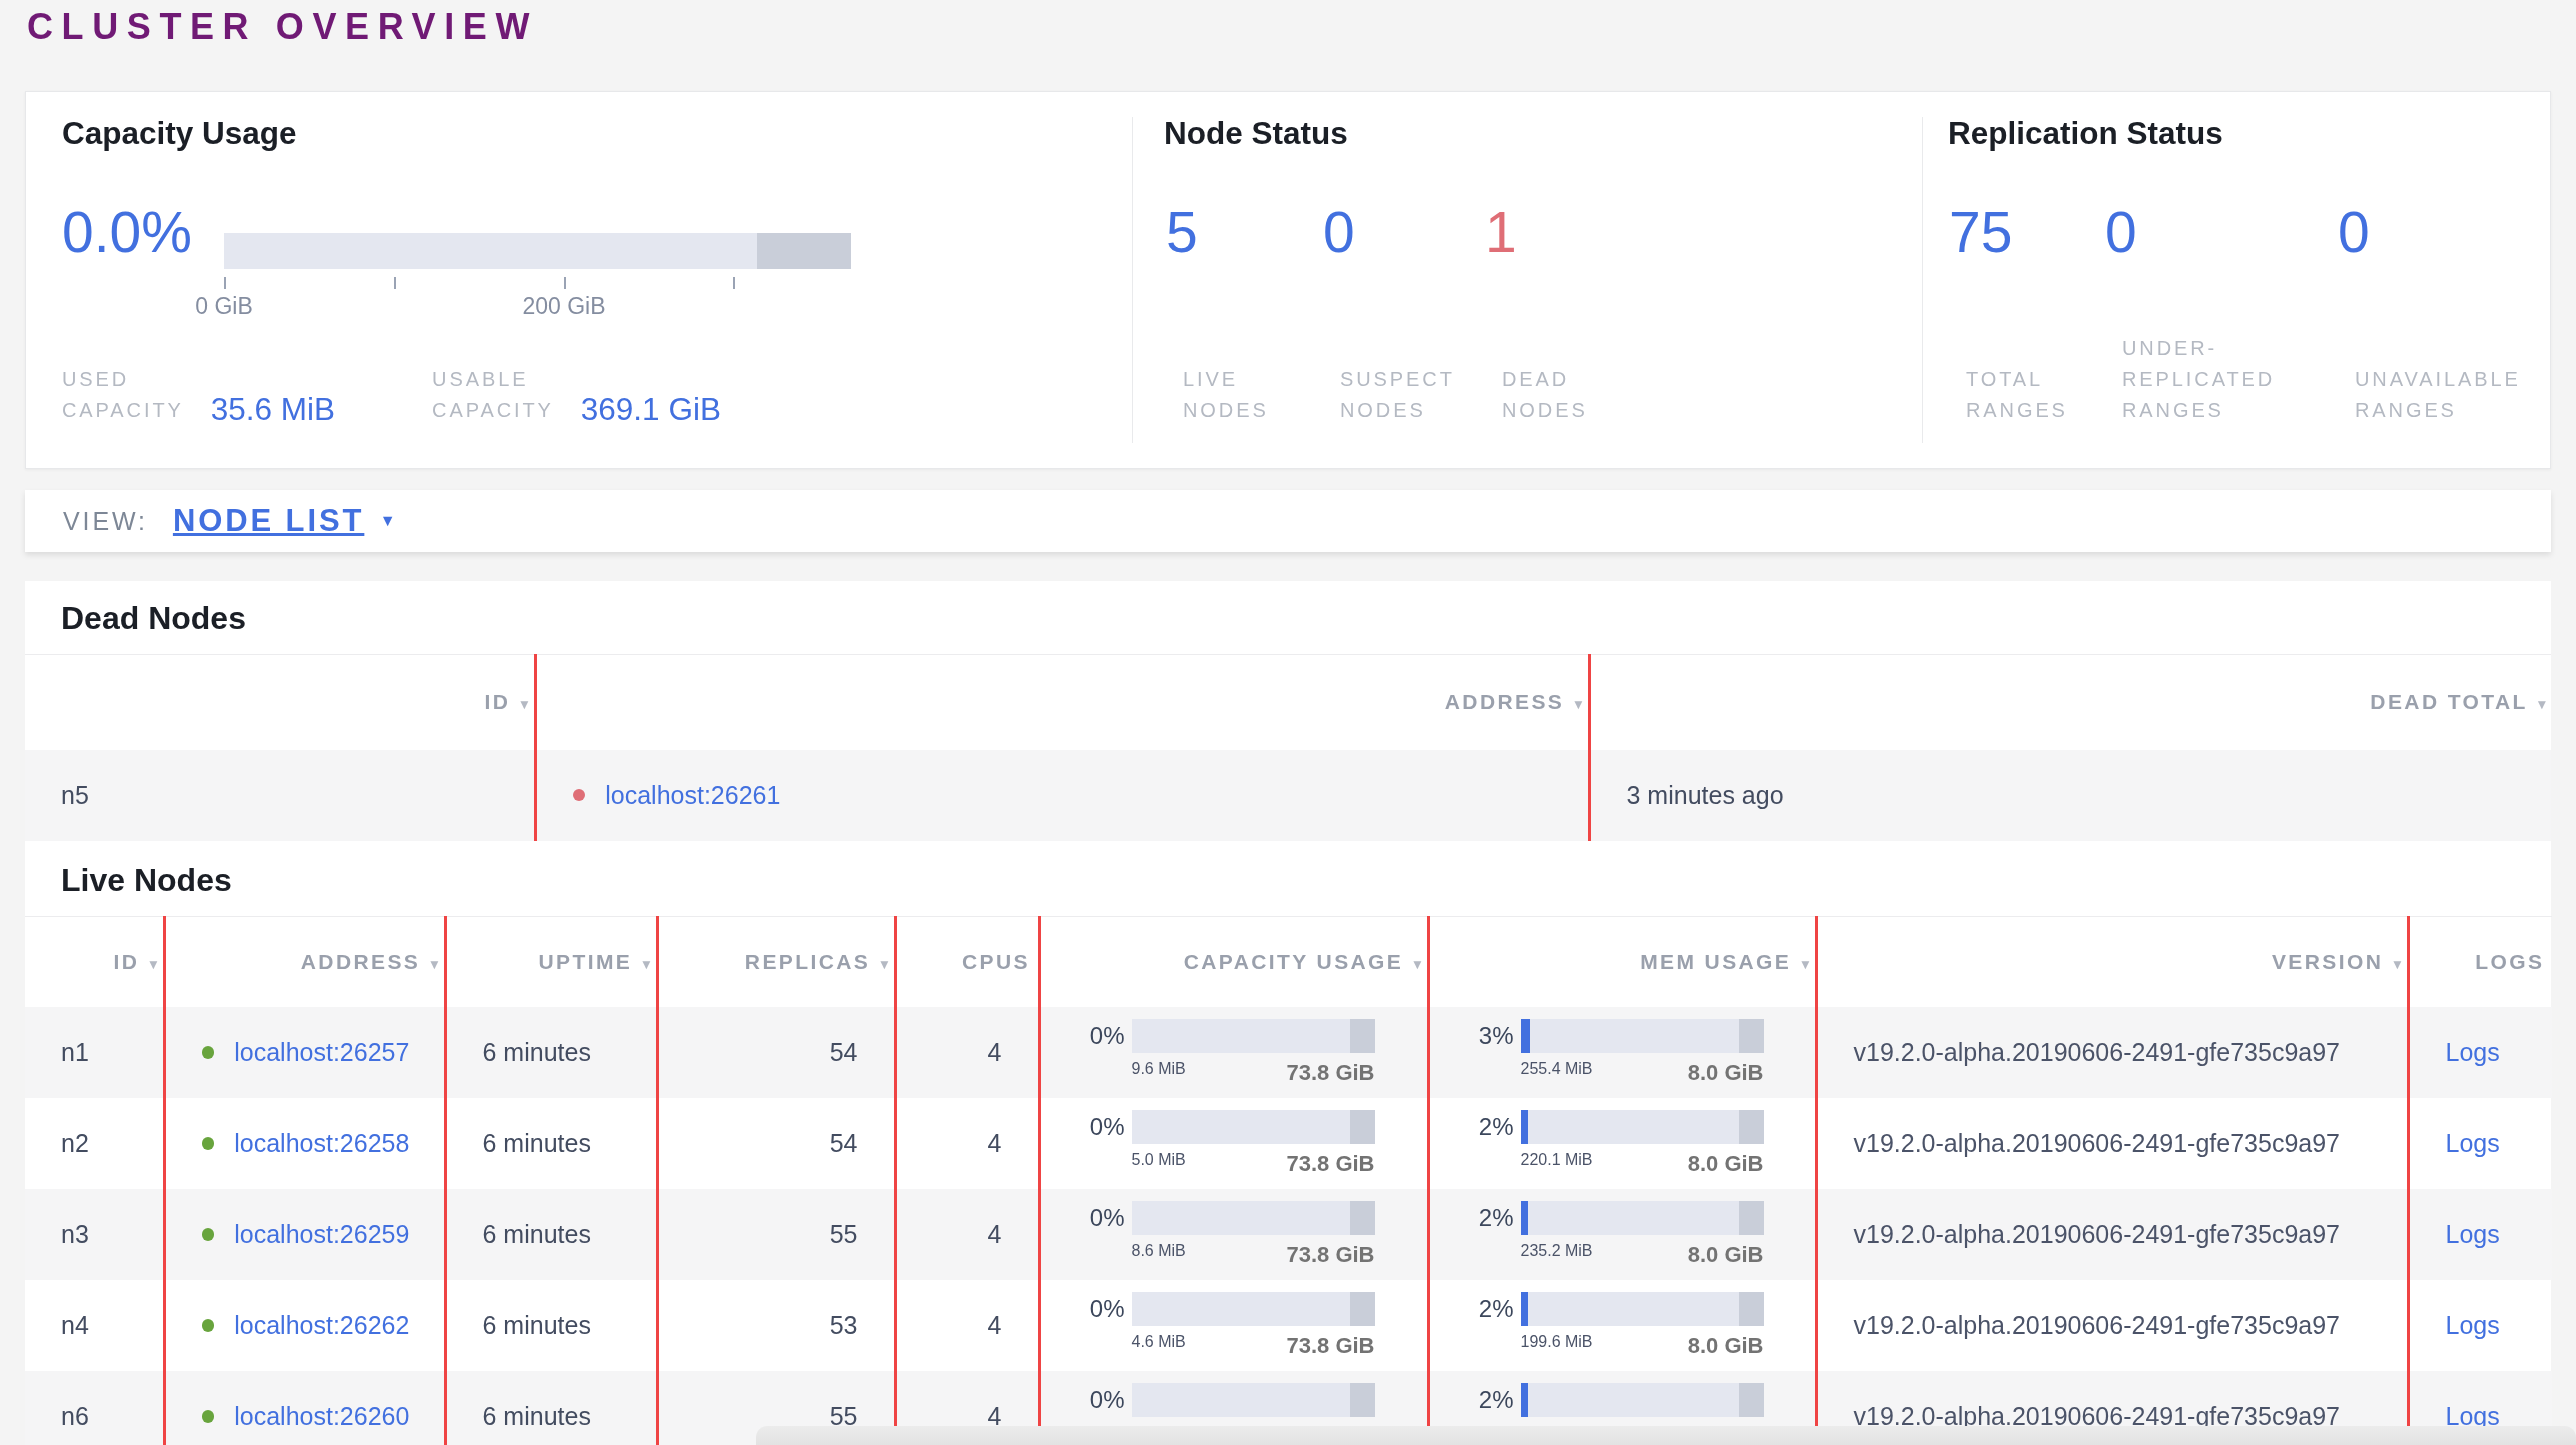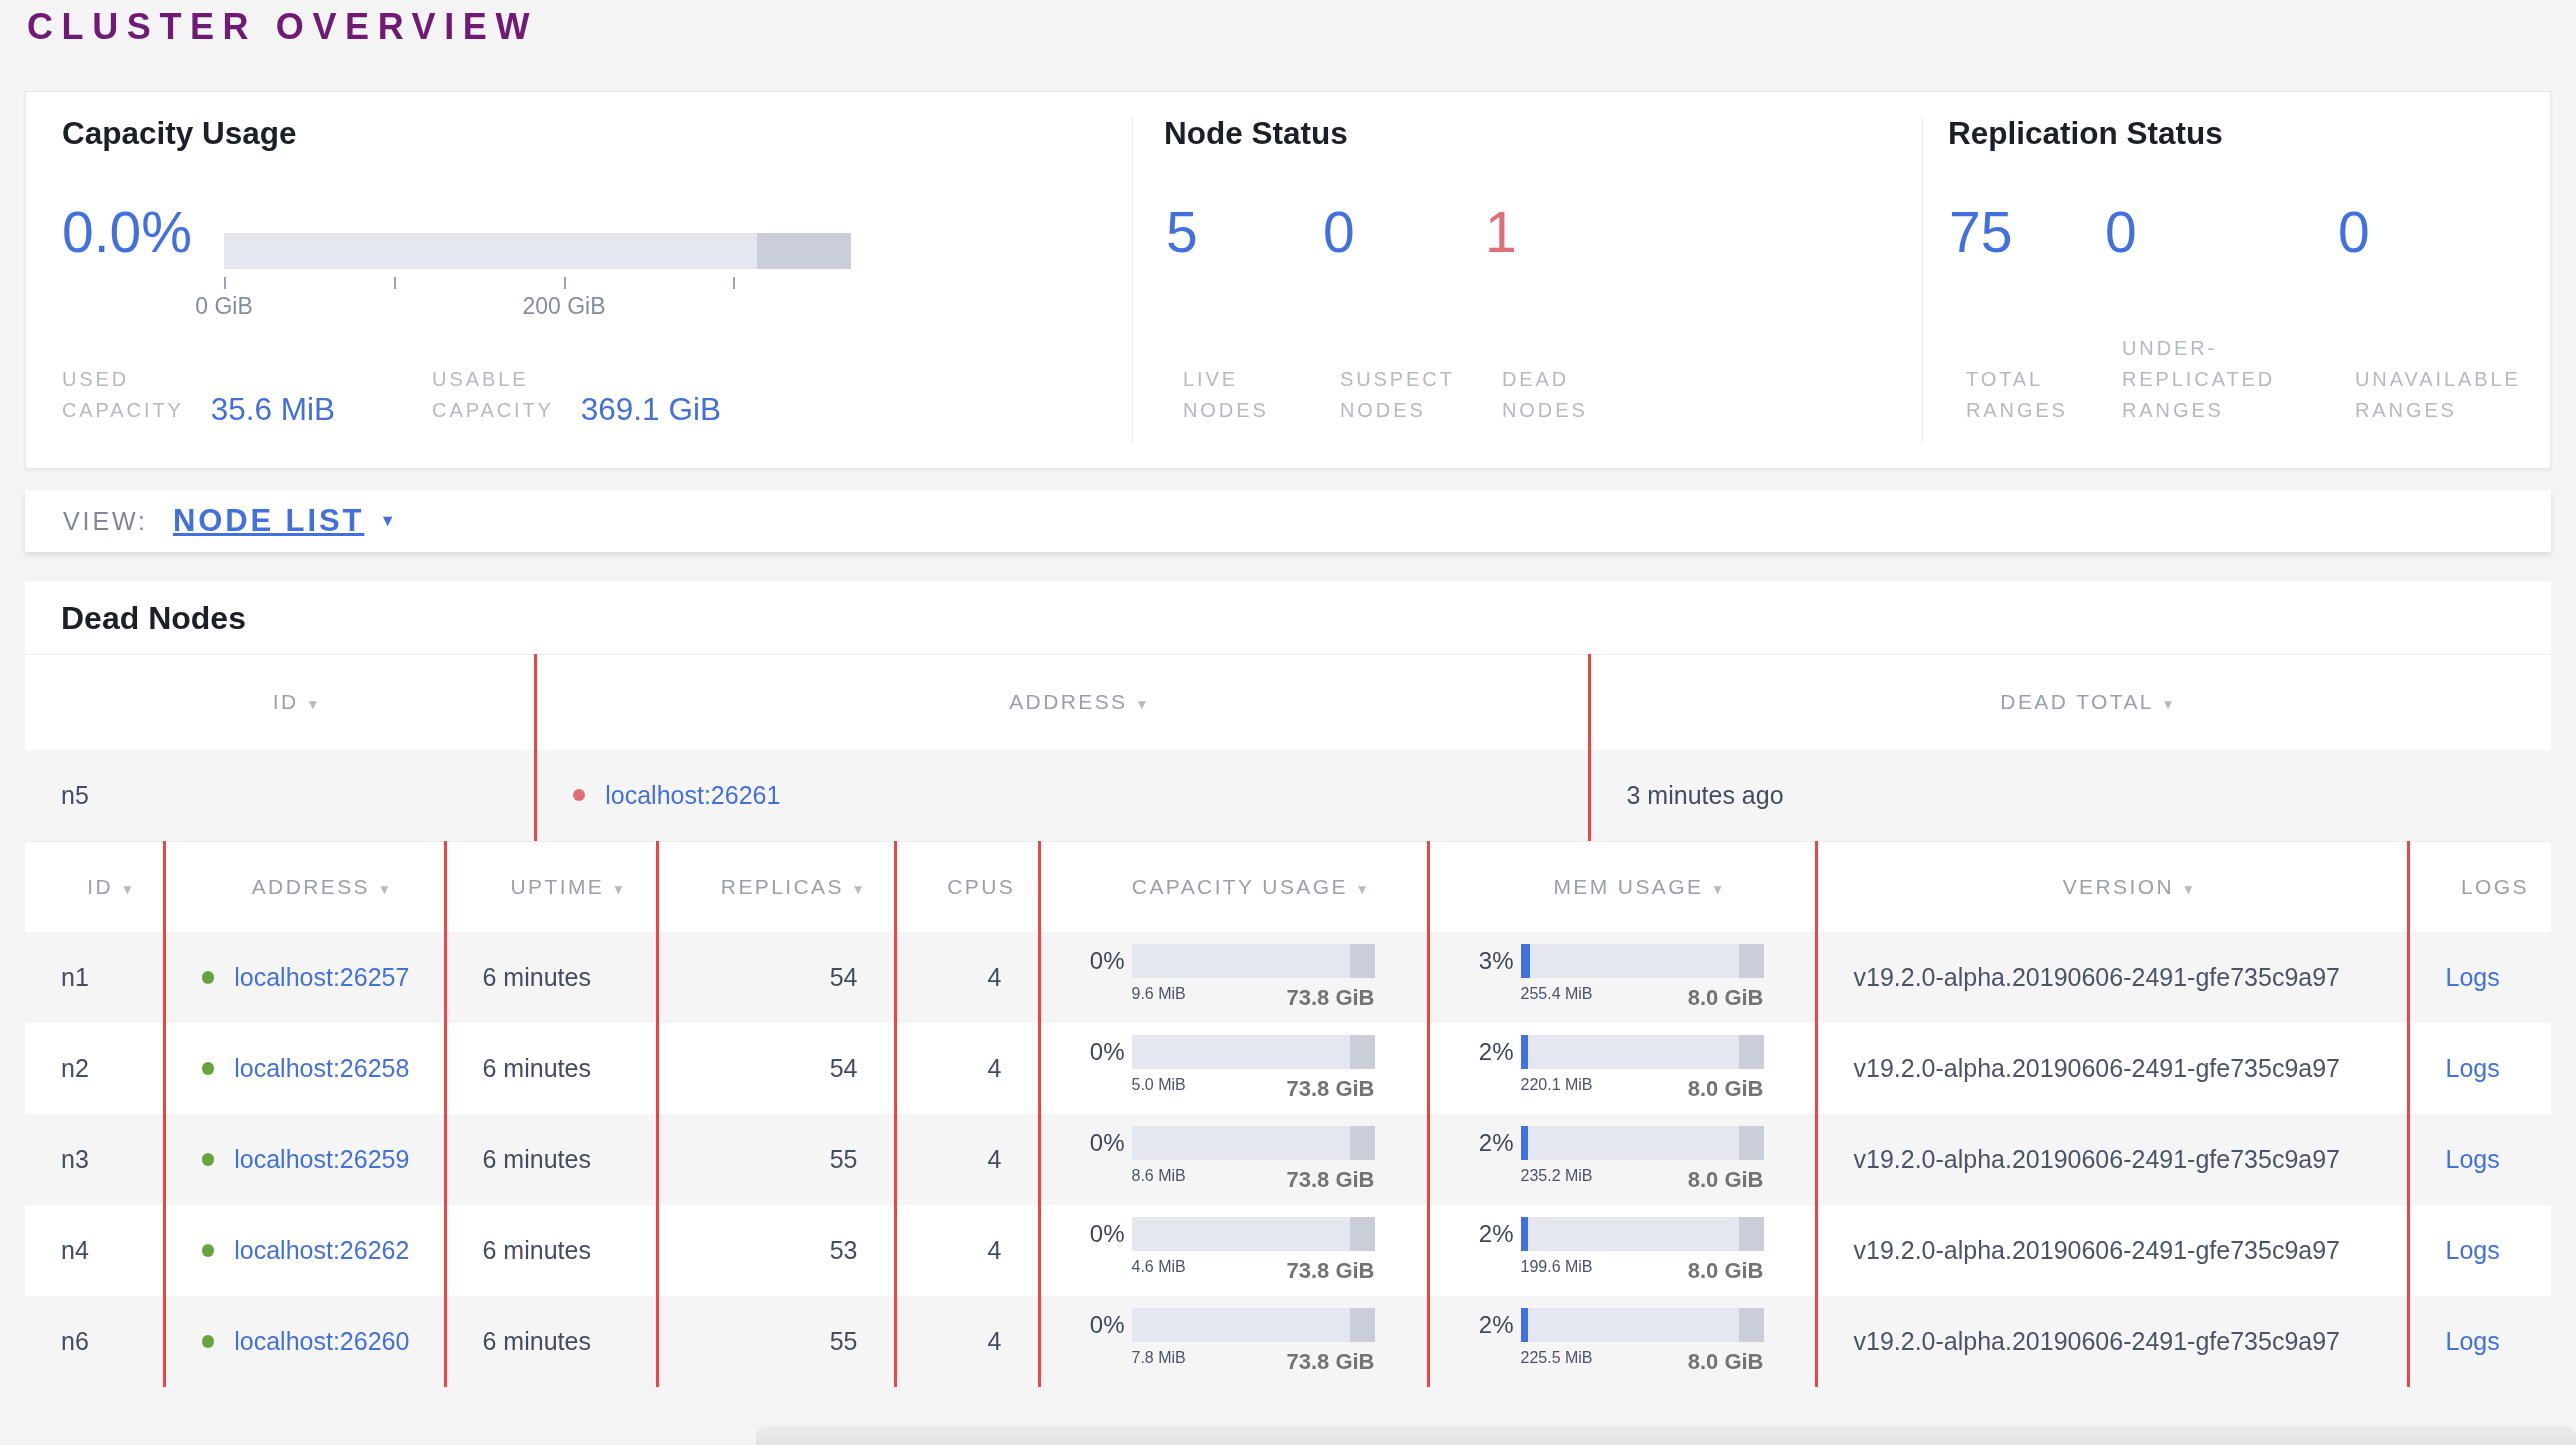--- a/index.html
+++ b/index.html
@@ -45,21 +45,21 @@
   .viewbar .vvalue { font-size:31px; letter-spacing:2.9px; font-weight:600; color:var(--blue,#4270df);text-decoration:underline; }
   .viewbar .caret { font-size:16px; color:var(--blue,#4270df); margin-left:15.3px; }
 
   
   .panel { position:absolute; left:25px; top:557px; width:2526px; background:#fff;margin-top:24px; }
   .panel-h { font-size:32px; font-weight:600; color:#1b1f26; padding:19px 0 17px 36px; }
   .panel-h.second { padding-top:21px; }
 
   table { border-collapse:collapse; table-layout:fixed; width:2526px; }
   thead tr { border-top:1px solid #ececee; }
-  th { font-size:21px; font-weight:400; letter-spacing:2.4px; color:#9aa0ac; text-align:center;
+  th { font-size:21px; font-weight:700; letter-spacing:2.4px; color:#9aa0ac; text-align:right;
        vertical-align:middle; padding-left:36px; }
   th .arrow { font-size:13.4px; color:#b4b9c3; margin-left:7.6px; }
   .t-dead th { height:95px; } .t-live th { height:91px; }
   td { height:91px; vertical-align:middle; font-size:25px; color:#434c60; padding-left:36px; }
   th + th, td + td { border-left:3px solid #ef4444; }
   .t-dead tbody tr { background:#f5f5f6; }
   .t-live tbody tr:nth-child(odd) { background:#f5f5f6; }
   td.num { text-align:right; padding-right:36px; padding-left:0; }
   a.link { color:var(--blue,#4270df); text-decoration:none; cursor:pointer; }
   .dot { display:inline-block; width:12.4px; height:12.4px; border-radius:50%; background:currentColor;
@@ -195,20 +195,21 @@
           <td>n5</td>
           <td>
             <span class="dot" style="color: rgb(223, 110, 118);"></span>
             <a class="link">localhost:26261</a>
           </td>
           <td>3 minutes ago</td>
         </tr>
       </tbody>
     </table>
 
+    <div class="panel-h second">Live Nodes</div>
 
     <table class="t-live">
       <colgroup>
         <col style="width:139px">
           <col style="width:281px">
           <col style="width:212px">
           <col style="width:238px">
         <col style="width:144px">
           <col style="width:389px">
           <col style="width:388px">

